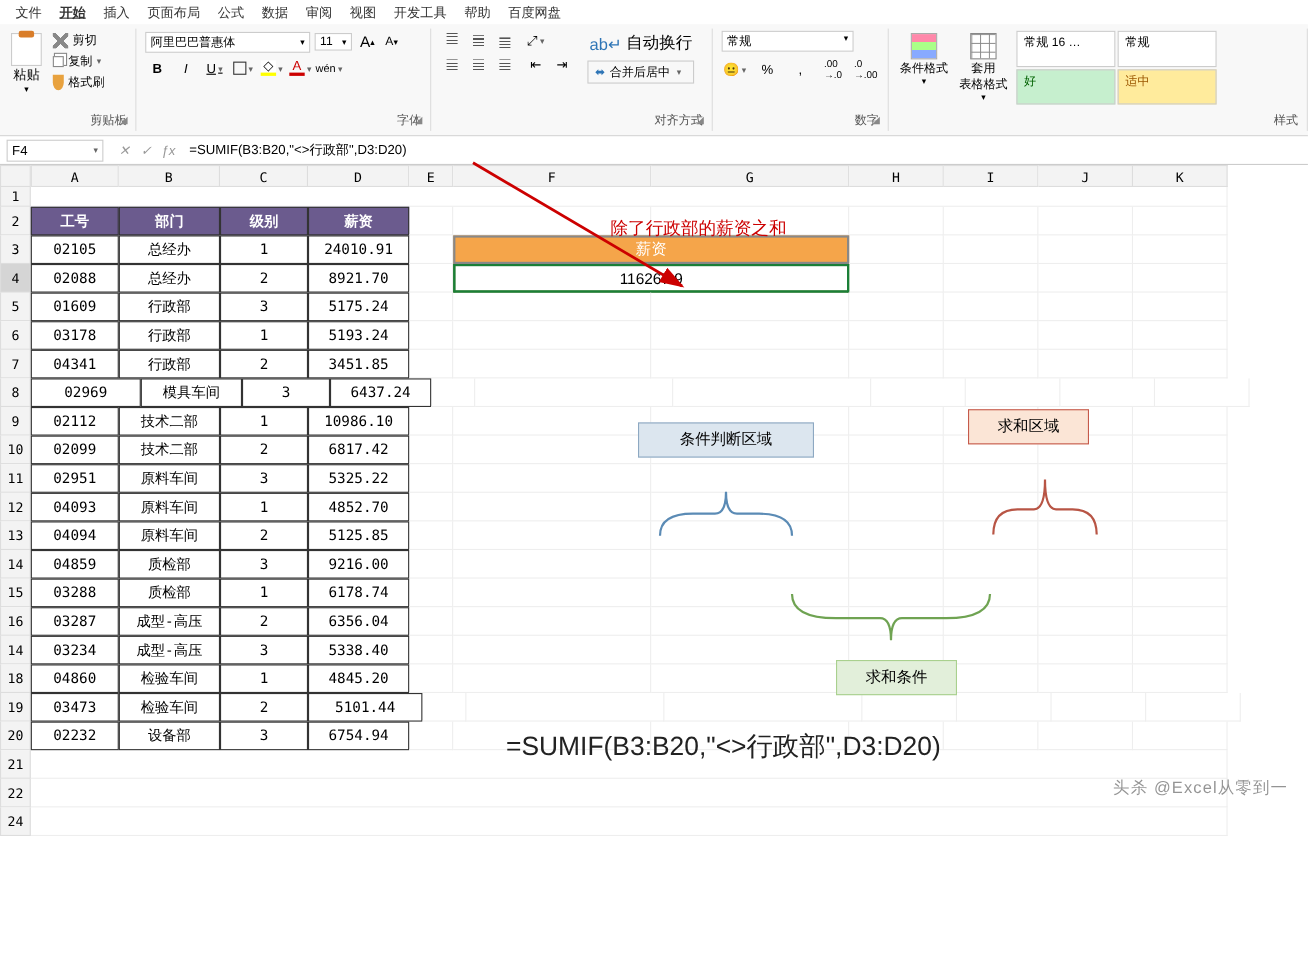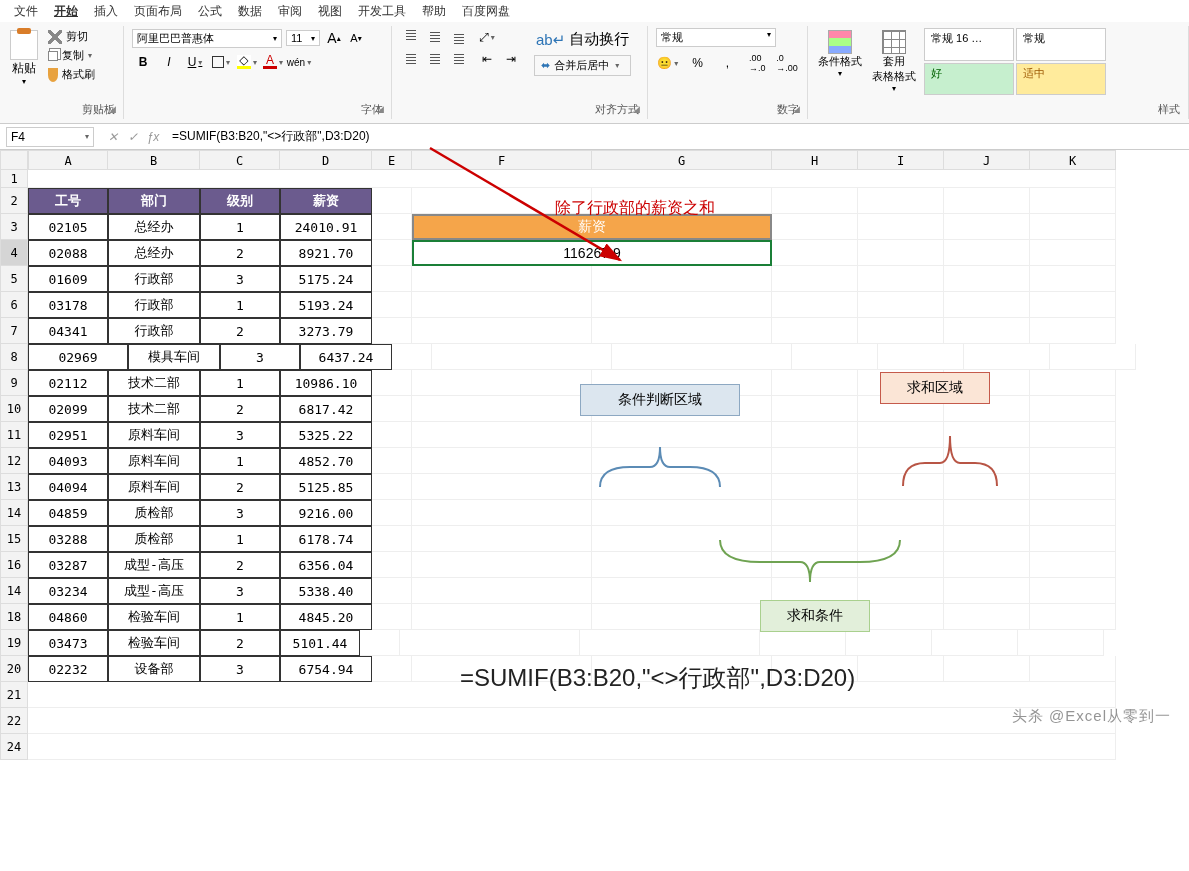--- a/index.html
+++ b/index.html
@@ -384,21 +384,21 @@
         <div class="cell" style="width: 86px;"></div>
         <div class="cell" style="width: 86px;"></div>
         <div class="cell" style="width: 86px;"></div>
         <div class="cell" style="width: 86px;"></div>
       </div>
       <div class="row">
         <div class="rowhead">7</div>
         <div class="cell data-cell" style="width: 80px;">04341</div>
         <div class="cell data-cell" style="width: 92px;">行政部</div>
         <div class="cell data-cell" style="width: 80px;">2</div>
-        <div class="cell data-cell" style="width: 92px;">3273.79</div>
+        <div class="cell data-cell" style="width: 92px;">3451.85</div>
         <div class="cell" style="width: 40px;"></div>
         <div class="cell" style="width: 180px;"></div>
         <div class="cell" style="width: 180px;"></div>
         <div class="cell" style="width: 86px;"></div>
         <div class="cell" style="width: 86px;"></div>
         <div class="cell" style="width: 86px;"></div>
         <div class="cell" style="width: 86px;"></div>
       </div>
       <div class="row">
         <div class="rowhead">8</div>
@@ -552,21 +552,21 @@
         <div class="cell" style="width: 86px;"></div>
         <div class="cell" style="width: 86px;"></div>
         <div class="cell" style="width: 86px;"></div>
         <div class="cell" style="width: 86px;"></div>
       </div>
       <div class="row">
         <div class="rowhead">19</div>
         <div class="cell data-cell" style="width: 80px;">03473</div>
         <div class="cell data-cell" style="width: 92px;">检验车间</div>
         <div class="cell data-cell" style="width: 80px;">2</div>
-        <div class="cell data-cell" style="width: 80px;">5101.44</div>
+        <div class="cell data-cell" style="width: 104px;">5101.44</div>
         <div class="cell" style="width: 40px;"></div>
         <div class="cell" style="width: 180px;"></div>
         <div class="cell" style="width: 180px;"></div>
         <div class="cell" style="width: 86px;"></div>
         <div class="cell" style="width: 86px;"></div>
         <div class="cell" style="width: 86px;"></div>
         <div class="cell" style="width: 86px;"></div>
       </div>
       <div class="row">
         <div class="rowhead">20</div>

